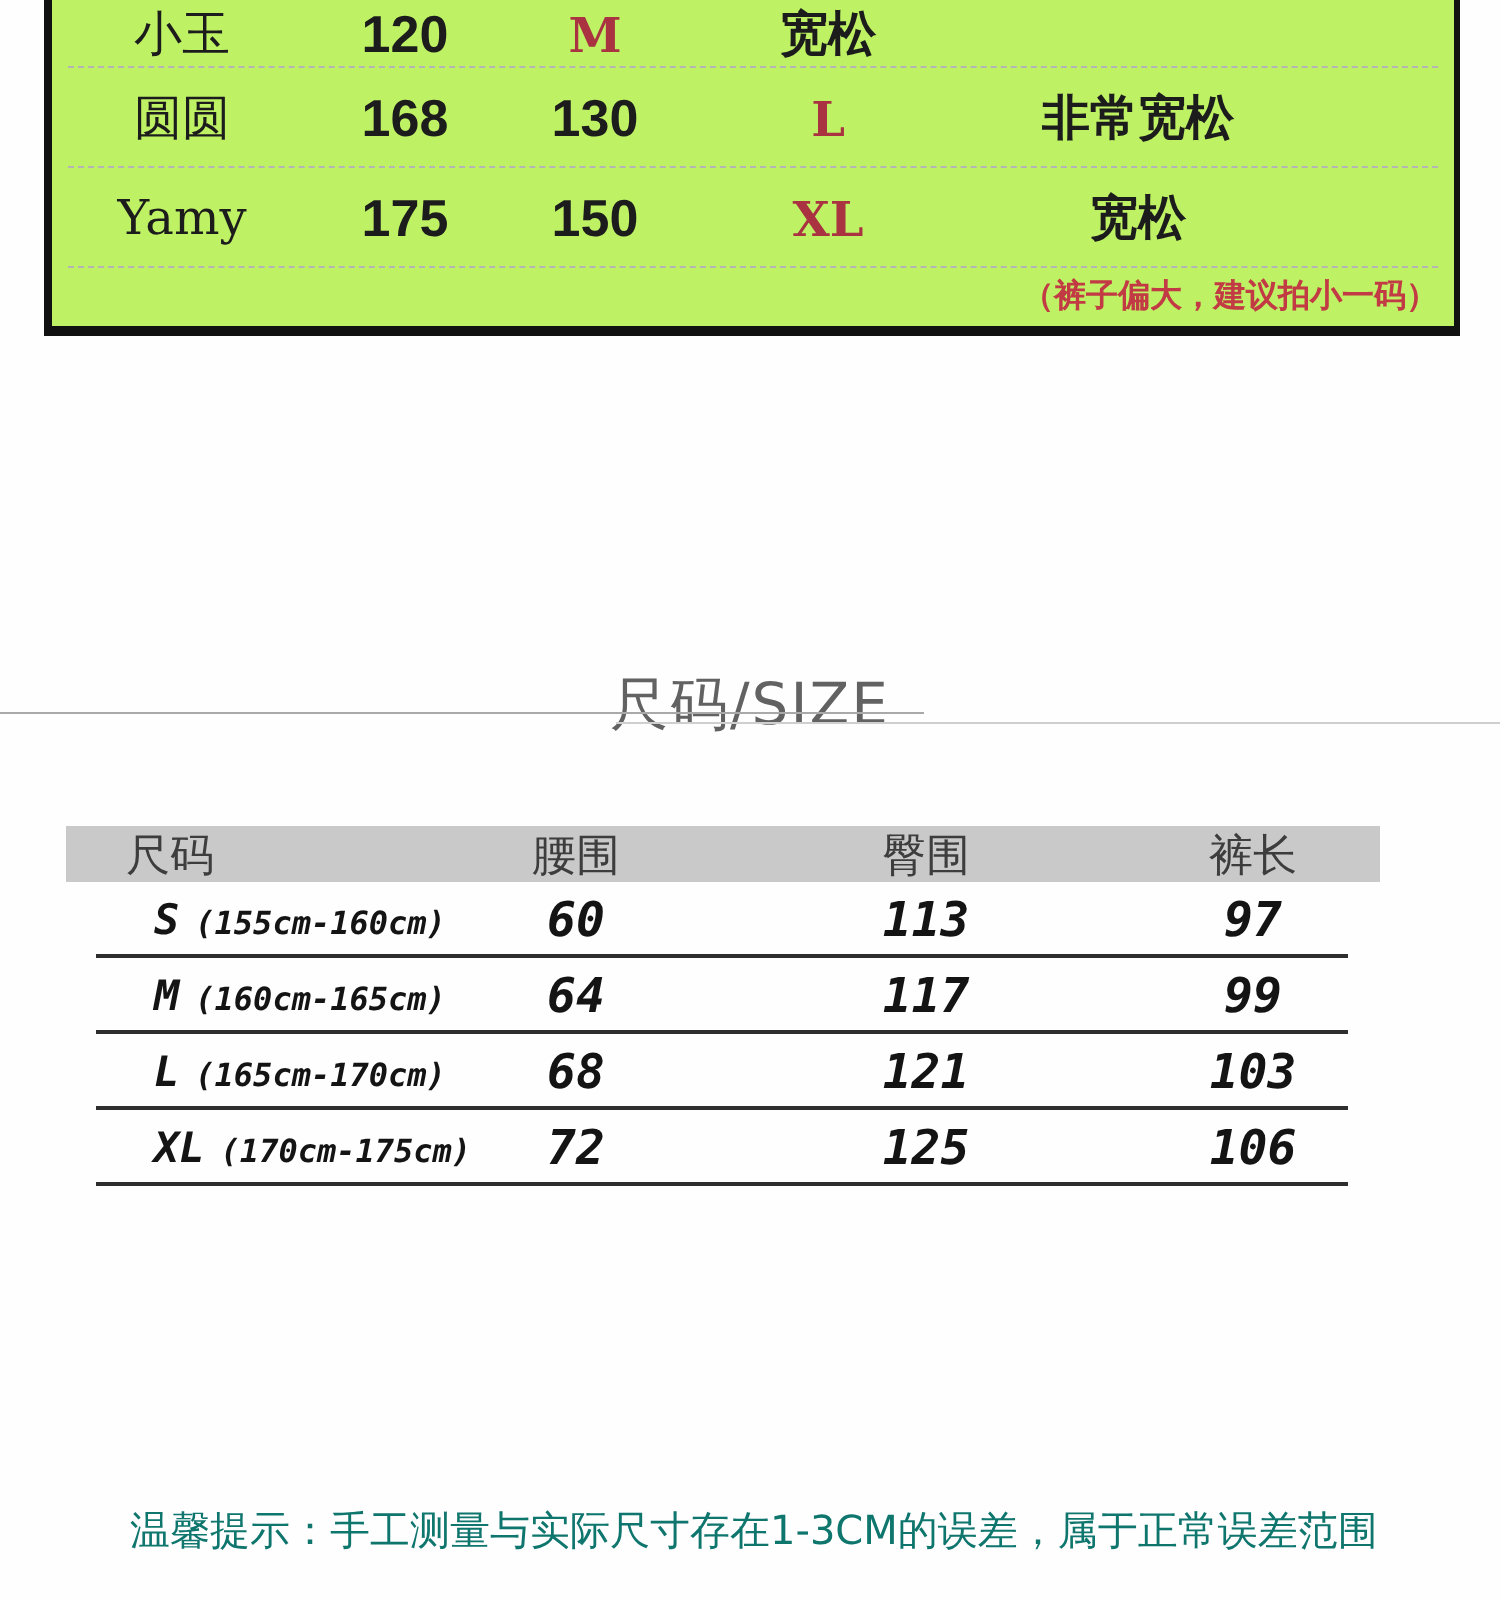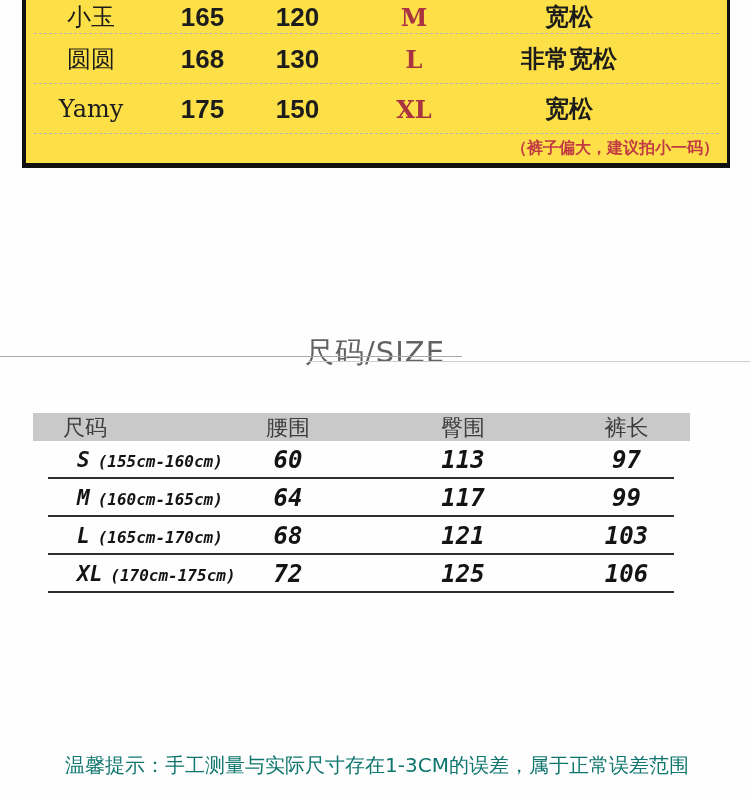--- a/index.html
+++ b/index.html
@@ -7,21 +7,21 @@
   .canvas {
     position:relative; width:750px; height:800px;
     background:#fefefe; overflow:hidden;
     font-family:"DejaVu Sans", sans-serif;
   }
 
   
   .model-table {
     position:absolute; left:22px; top:0; width:708px; height:168px;
     border-left:4px solid #111; border-right:3px solid #111; border-bottom:5px solid #111;
-    background:#fde047;
+    background:#bef264;
   }
   .mrow {
     position:relative; display:grid;
     grid-template-columns:130px 93px 97px 136px 174px 1fr;
     align-items:center; height:50px;
   }
   .mrow.first { height:34px; }
   .mrow::after {
     content:""; position:absolute; left:8px; right:8px; bottom:0;
     border-bottom:1px dashed #b5b5b5;
@@ -85,21 +85,20 @@
 </style>
 </head>
 <body>
 
 <div class="canvas">
 
   <div class="model-table">
 
     <div class="mrow first">
       <div class="mcell m-name">小玉</div>
-      <div class="mcell m-num">165</div>
       <div class="mcell m-num">120</div>
       <div class="mcell m-size">M</div>
       <div class="mcell m-fit">宽松</div>
       <div class="mcell"></div>
     </div>
 
     <div class="mrow">
       <div class="mcell m-name">圆圆</div>
       <div class="mcell m-num">168</div>
       <div class="mcell m-num">130</div>

